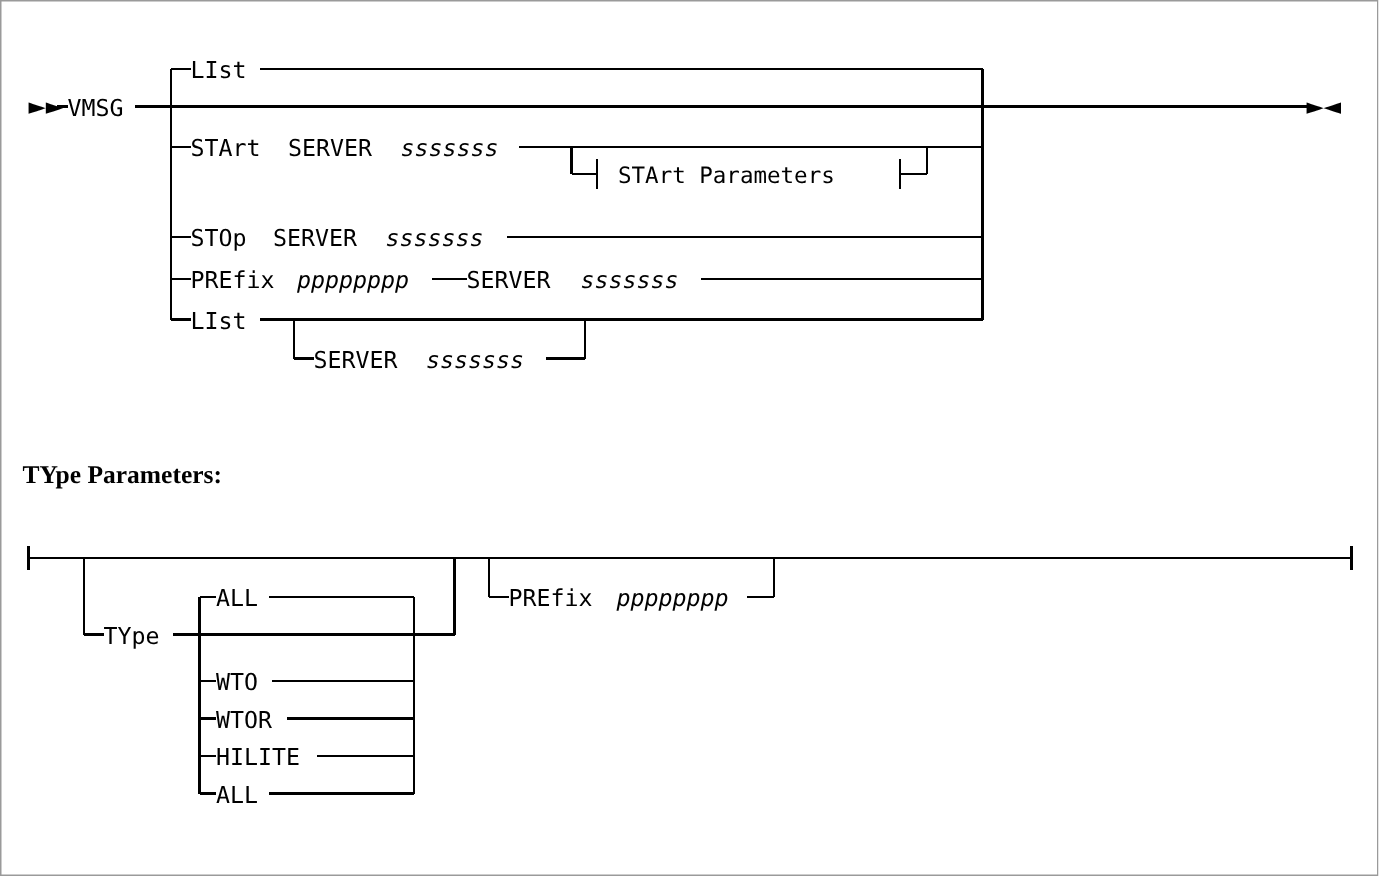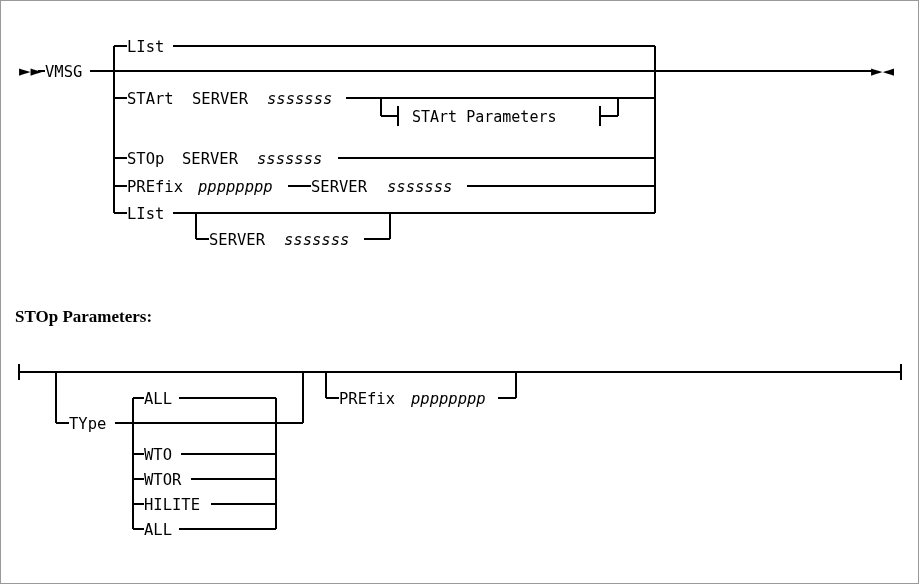--- a/index.html
+++ b/index.html
@@ -180,15 +180,15 @@
       <line class="rail" x1="325" y1="371" x2="325" y2="397"></line>
       <line class="rail" x1="325" y1="397" x2="338" y2="397"></line>
       <text class="kw" x="338" y="403">PREfix</text>
       <text class="var" x="410" y="403">pppppppp</text>
       <line class="rail" x1="497" y1="397" x2="515" y2="397"></line>
       <line class="rail" x1="515" y1="371" x2="515" y2="397"></line>
     </g>
 
   </svg>
 
-  <div class="frag-title" style="left:14px; top:306px;">STOp Parameters:</div>
+  <div class="frag-title" style="left:14px; top:306px;">TYpe Parameters:</div>
 
 </div>
 
 </body></html>

